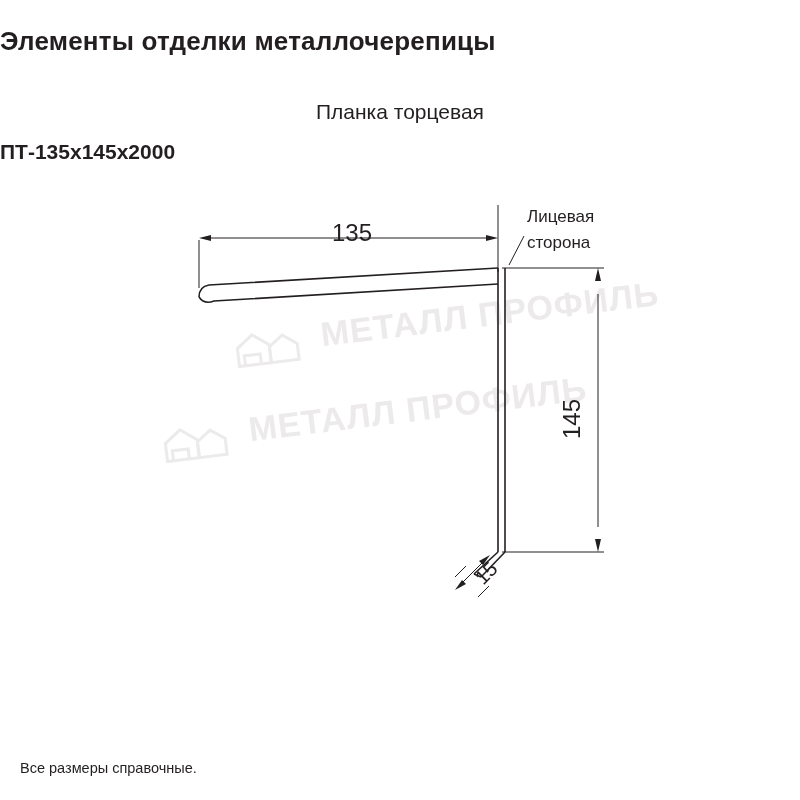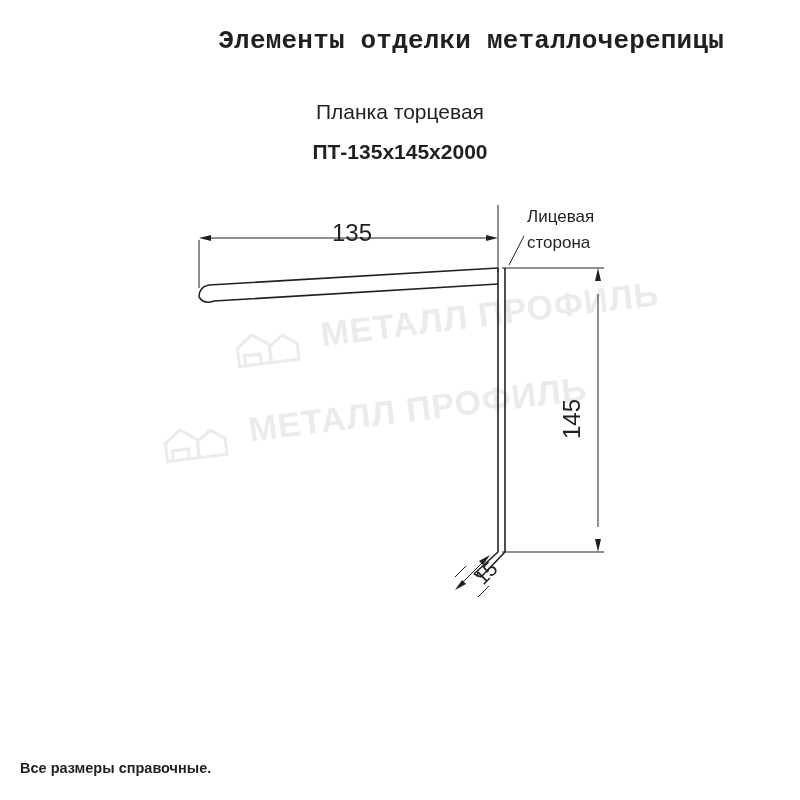--- a/index.html
+++ b/index.html
@@ -18,61 +18,58 @@
   .page {
     position: relative;
     width: 800px;
     height: 800px;
   }
   .title {
     position: absolute;
     top: 26px;
     left: 0;
     width: 724px;
-    text-align: right;
+    text-align: left;
     font-size: 26px;
     font-weight: bold;
     letter-spacing: 0.2px;
-    font-family: Liberation Mono, monospace;
   }
   .subtitle {
     position: absolute;
     top: 100px;
     left: 0;
     width: 800px;
     text-align: center;
     font-size: 21px;
     font-weight: normal;
   }
   .code {
     position: absolute;
     top: 140px;
     left: 0;
     width: 800px;
-    text-align: center;
     font-size: 21px;
     font-weight: bold;
   }
   .drawing {
     position: absolute;
     top: 0;
     left: 0;
     width: 800px;
     height: 800px;
   }
   .footer {
     position: absolute;
     left: 20px;
     bottom: 22px;
     font-size: 14.5px;
     line-height: 20px;
   }
   .footer div {
     white-space: nowrap;
-    font-weight: bold;
   }
   .wm {
     position: absolute;
     pointer-events: none;
     user-select: none;
   }
   .wm-text {
     font-size: 34px;
     font-weight: bold;
     color: #eceaea;

